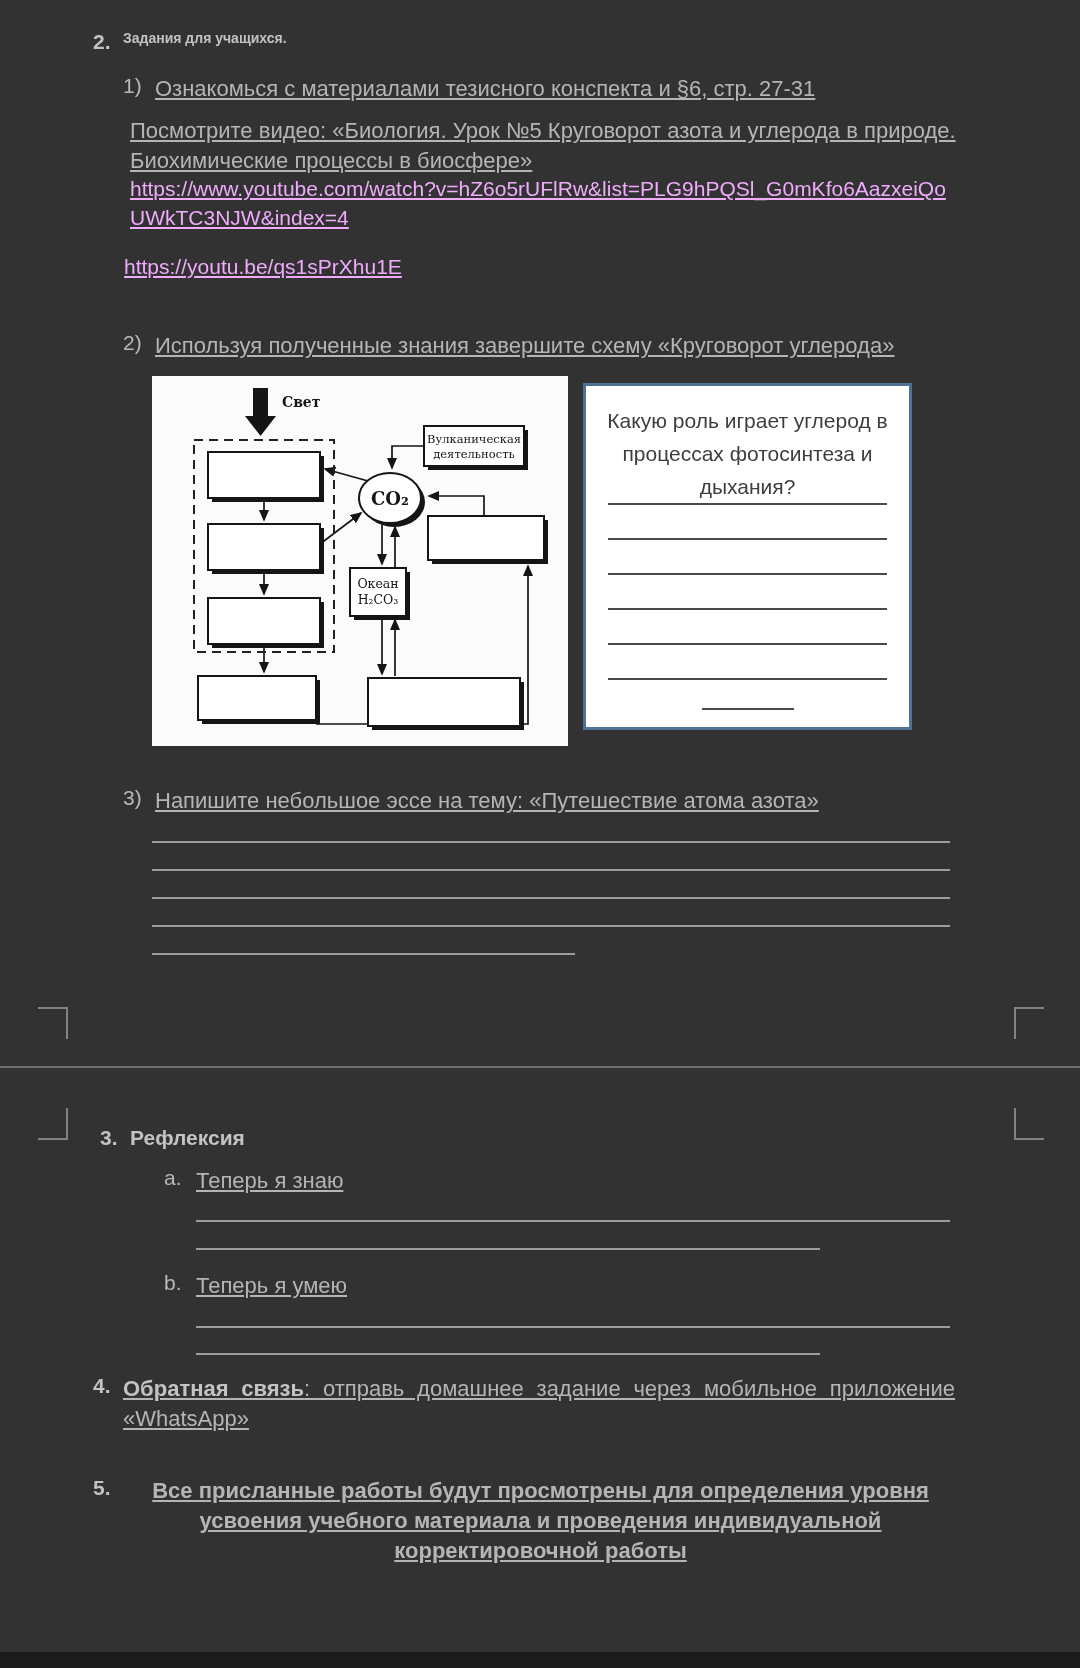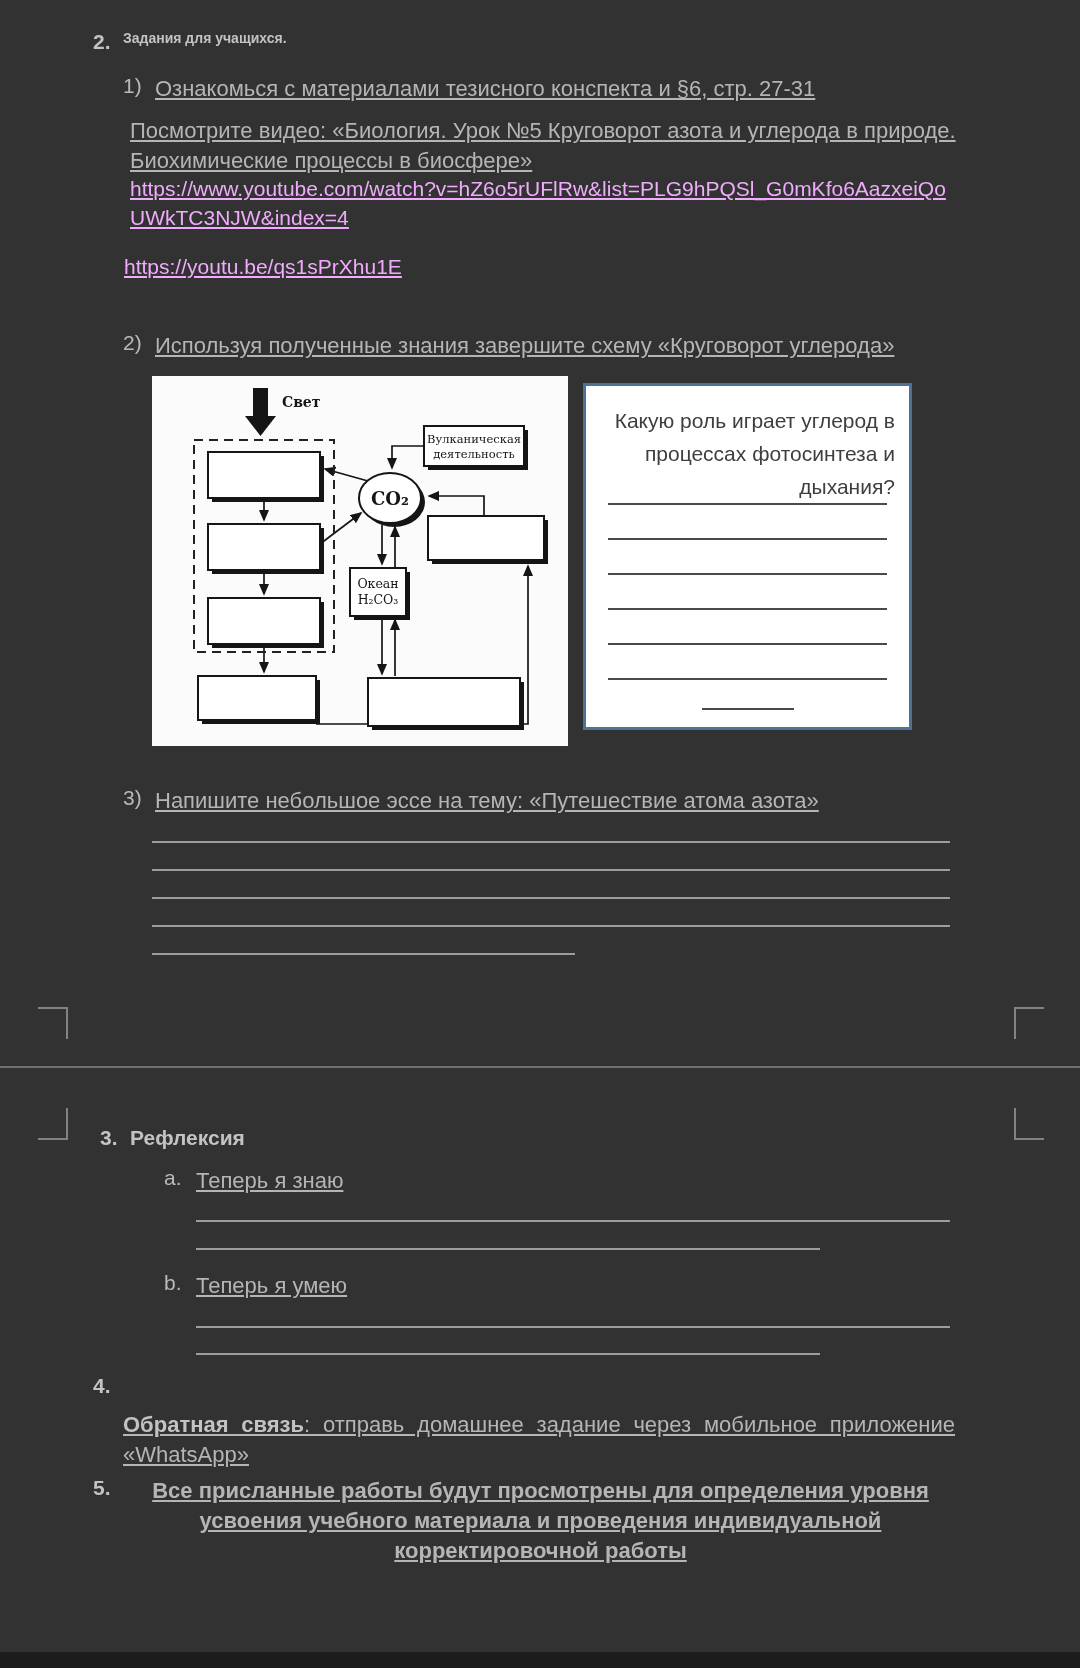--- a/index.html
+++ b/index.html
@@ -16,24 +16,24 @@
   .link{font-size:21px;color:#f0abfc;text-decoration:underline;line-height:29px;word-break:break-all;display:block;}
   .blank-line{border-bottom:2px solid #9d9d9d;height:0;}
   .corner{width:28px;height:30px;}
   .c-bl{border-top:2px solid #828282;border-right:2px solid #828282;}
   .c-br{border-top:2px solid #828282;border-left:2px solid #828282;}
   .c-tl{border-bottom:2px solid #828282;border-right:2px solid #828282;}
   .c-tr{border-bottom:2px solid #828282;border-left:2px solid #828282;}
   .page-divider{left:0;width:1080px;height:2px;background:#6f6f6f;}
   .diagram-panel{background:#fbfbfb;}
   .qbox{background:#ffffff;border:3px solid #4e7195;box-sizing:border-box;}
-  .qbox-title{margin-top:18px;text-align:right;font-size:21px;line-height:33px;color:#3e3e3e;}
+  .qbox-title{margin-top:18px;text-align:center;font-size:21px;line-height:33px;color:#3e3e3e;}
   .ans-line{position:absolute;left:22px;right:22px;border-bottom:2px solid #4a4a4a;height:0;}
   .ans-line-short{position:absolute;left:50%;width:92px;margin-left:-46px;border-bottom:2px solid #4a4a4a;height:0;}
-  .just{text-align:justify;text-align-last:justify;margin-top:36px;}
+  .just{text-align:justify;text-align-last:justify;}
   .bottom-bar{left:0;width:1080px;height:16px;background:#1c1c1c;}
   svg text{font-family:"DejaVu Serif","Liberation Serif",serif;fill:#151515;}
 </style>
 </head>
 <body>
 
 <span class="abs num bold" style="left:93px;top:30px;">2.</span>
 <span class="abs num bold" style="left:123px;top:30px;font-size:14px;">Задания для учащихся.</span>
 
 <span class="abs num" style="left:123px;top:74px;">1)</span>

